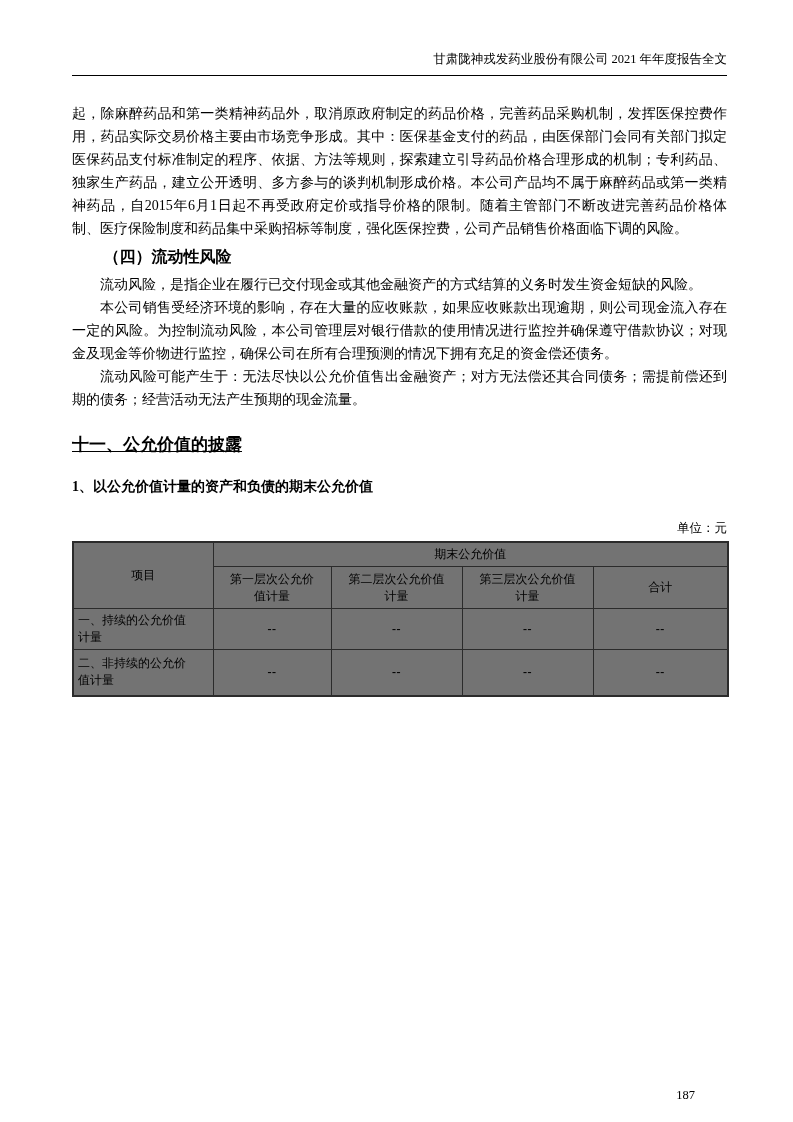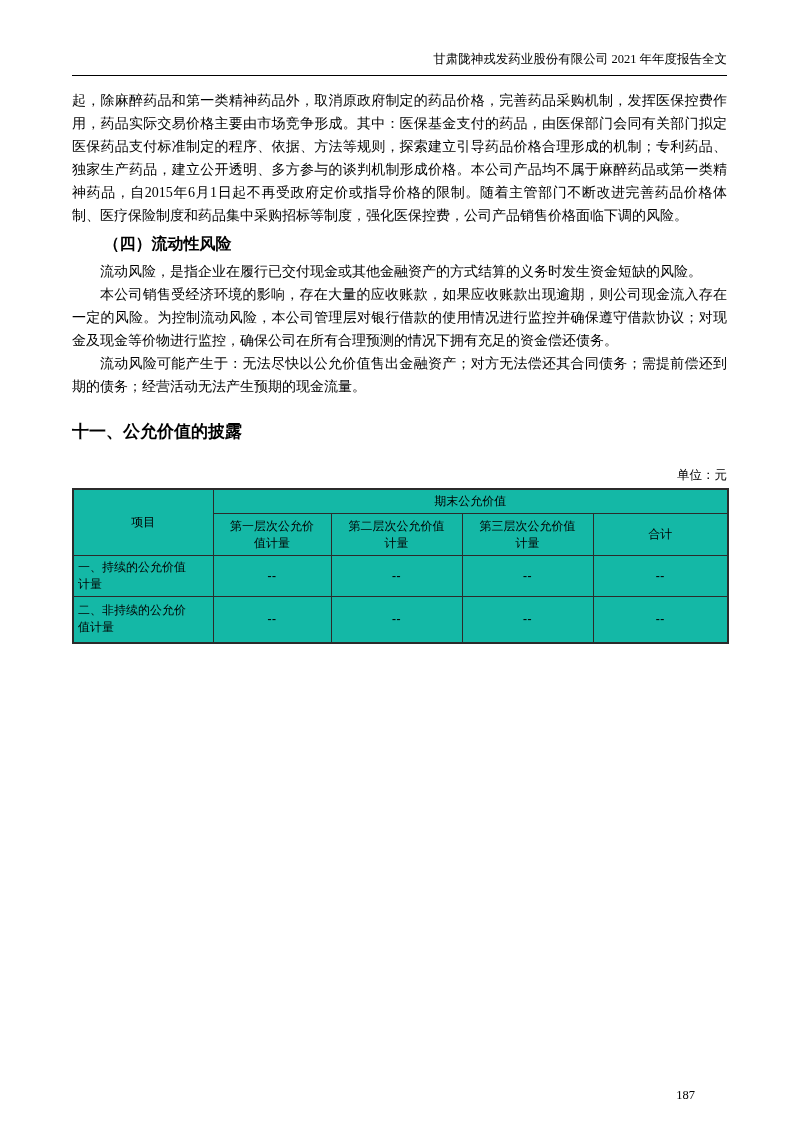--- a/index.html
+++ b/index.html
@@ -29,33 +29,34 @@
     padding-bottom: 7px;
     border-bottom: 1.5px solid #000000;
   }
   .para {
     font-size: 14px;
     line-height: 23px;
     text-align: justify;
     margin: 0;
   }
   .para.indent { text-indent: 2em; }
-  .para.first { margin-top: 13px; }
+  .para.first { margin-top: 26px; }
   .sub-bold-heading {
     font-size: 16px;
     line-height: 23px;
     font-weight: bold;
     text-indent: 1.65em;
     margin: 5px;
   }
   .section-heading {
     font-size: 17px;
     font-weight: bold;
     line-height: 22px;
     margin-top: 23px;
+    text-decoration: underline;
   }
   .subsection-heading {
     font-size: 14px;
     font-weight: bold;
     line-height: 18px;
     margin-top: 22px;
   }
   .unit-label {
     text-align: right;
     font-size: 12.5px;
@@ -65,21 +66,21 @@
   }
   table.fv-table {
     width: 655px;
     border-collapse: collapse;
     table-layout: fixed;
     border: 2px solid #2b2b2b;
     font-size: 12px;
   }
   table.fv-table td, table.fv-table th {
     border: 1px solid #2b2b2b;
-    background: #14b8a6;
+    background: #737373;
     padding: 3px 16px;
     font-weight: normal;
     text-align: center;
     vertical-align: middle;
     line-height: 17px;
     overflow: hidden;
   }
   table.fv-table .row-label {
     text-align: left;
     padding-left: 4px;
@@ -112,20 +113,21 @@
     <p class="sub-bold-heading">（四）流动性风险</p>
 
     <p class="para indent">流动风险，是指企业在履行已交付现金或其他金融资产的方式结算的义务时发生资金短缺的风险。</p>
 
     <p class="para indent">本公司销售受经济环境的影响，存在大量的应收账款，如果应收账款出现逾期，则公司现金流入存在一定的风险。为控制流动风险，本公司管理层对银行借款的使用情况进行监控并确保遵守借款协议；对现金及现金等价物进行监控，确保公司在所有合理预测的情况下拥有充足的资金偿还债务。</p>
 
     <p class="para indent">流动风险可能产生于：无法尽快以公允价值售出金融资产；对方无法偿还其合同债务；需提前偿还到期的债务；经营活动无法产生预期的现金流量。</p>
 
     <div class="section-heading">十一、公允价值的披露</div>
 
+    <div class="subsection-heading">1、以公允价值计量的资产和负债的期末公允价值</div>
 
     <div class="unit-label">单位：元</div>
 
     <table class="fv-table">
       <colgroup>
         <col style="width:140px">
         <col style="width:118px">
         <col style="width:131px">
         <col style="width:131px">
         <col style="width:135px">

